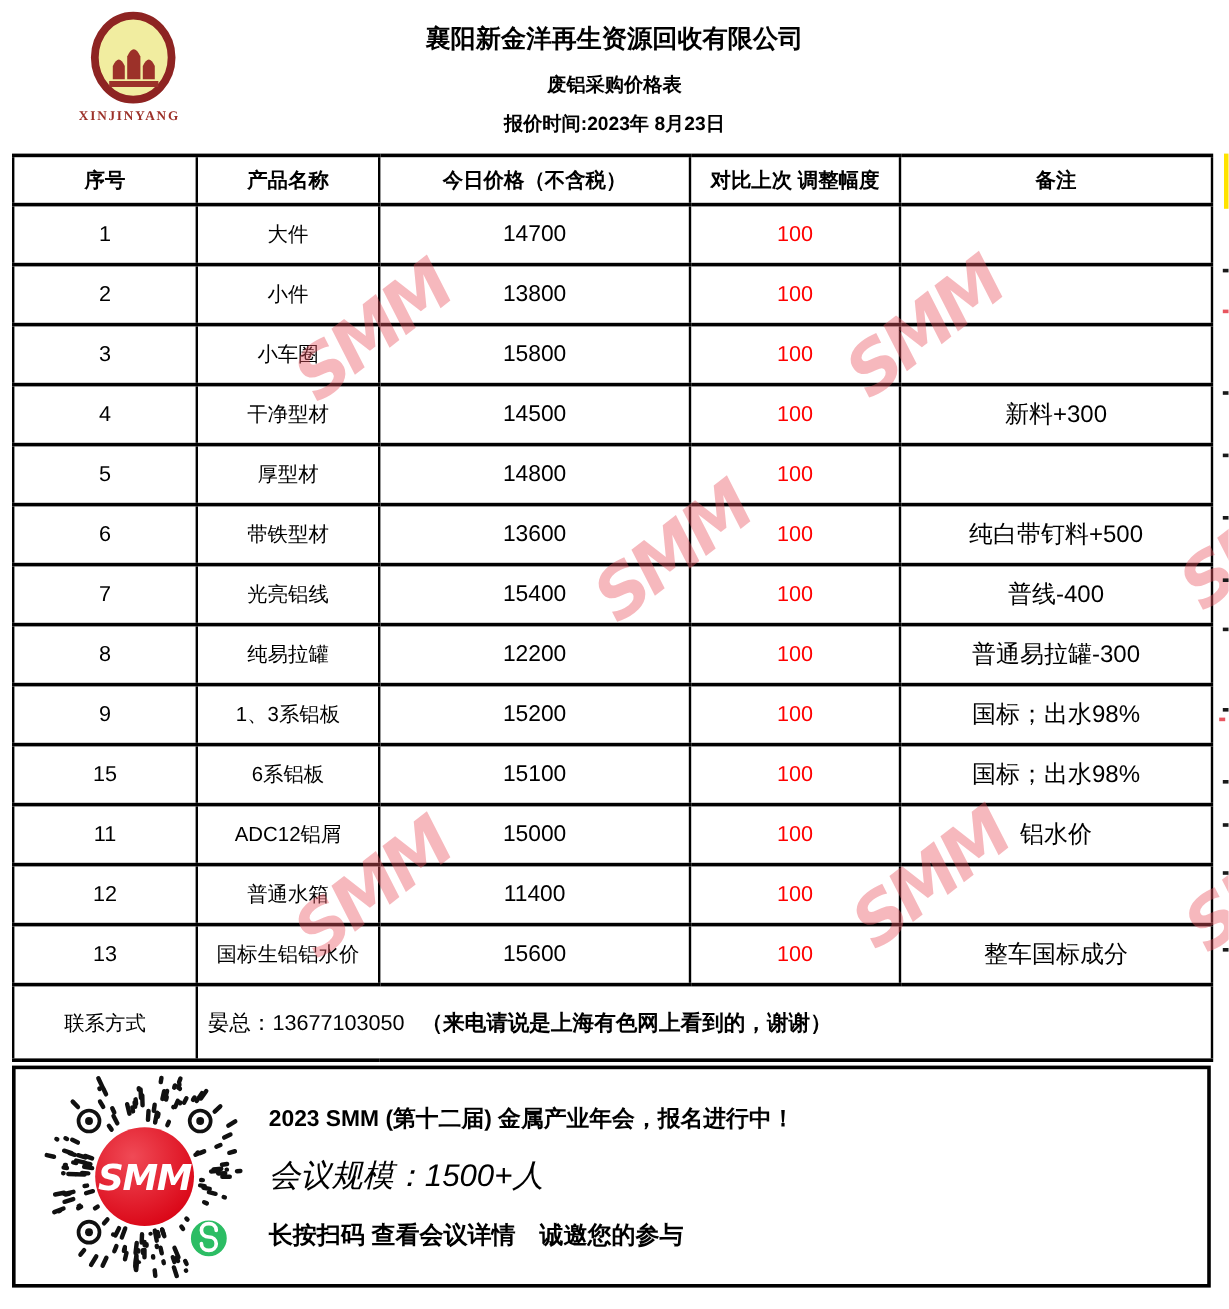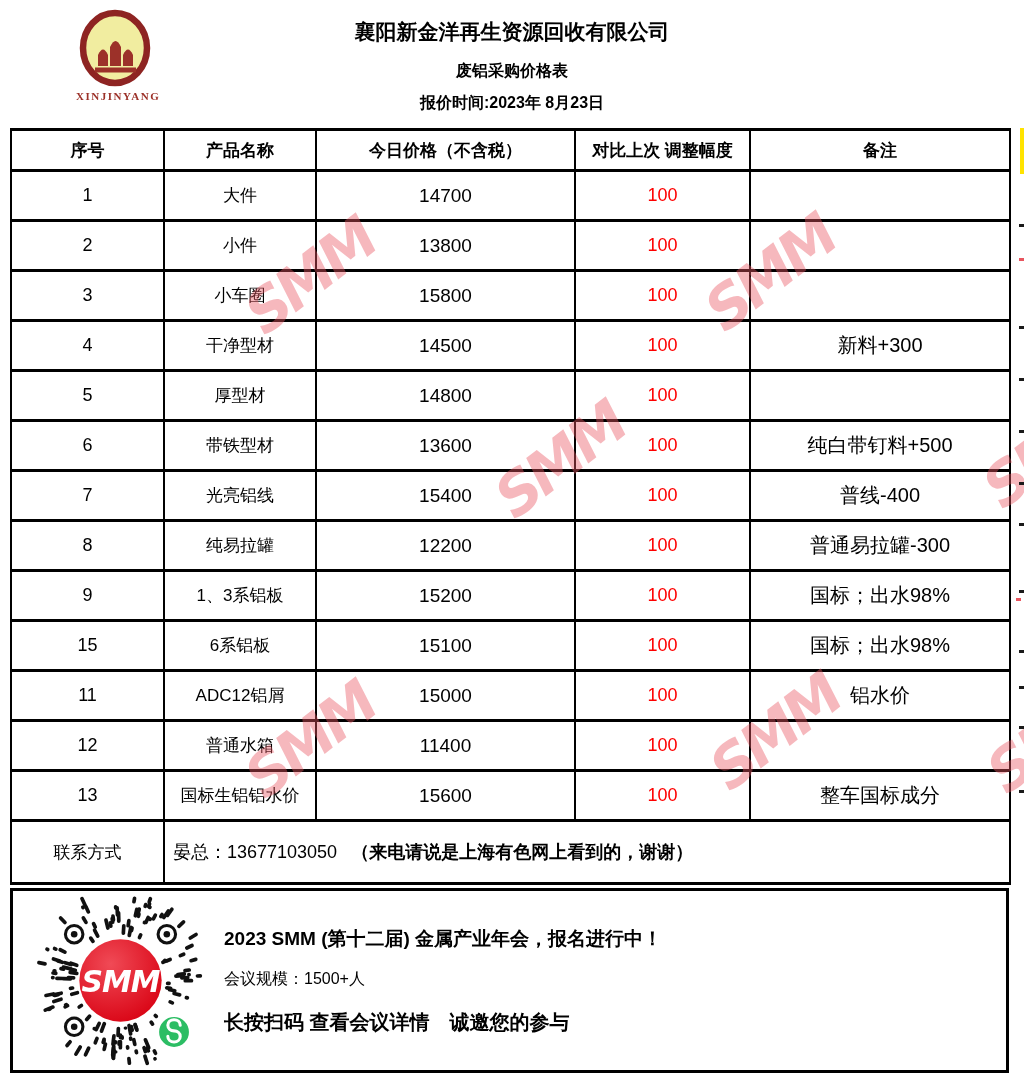--- a/index.html
+++ b/index.html
@@ -1,21 +1,21 @@
 <!DOCTYPE html>
 <html><head>
 <meta charset="utf-8">
 <style>
   html,body{margin:0;padding:0;background:#fff;}
   .page{position:relative;width:1024px;height:1091px;background:#fff;overflow:hidden;
         font-family:"Liberation Sans","DejaVu Sans",sans-serif;color:#000;}
 
   
   .doc-header{position:absolute;left:0;top:0;width:100%;height:128px;}
-  .logo{position:absolute;left:76px;top:8px;width:90px;text-align:left;}
+  .logo{position:absolute;left:60px;top:8px;width:90px;text-align:right;}
   .logo-caption{margin-top:-2px;font-family:"Liberation Serif","DejaVu Serif",serif;
                 font-size:11px;font-weight:bold;color:#9c3129;letter-spacing:1.5px;}
   .company{position:absolute;left:0;top:18px;width:100%;text-align:center;
            font-size:21px;font-weight:bold;}
   .subtitle{position:absolute;left:0;top:61px;width:100%;text-align:center;
             font-size:16px;font-weight:bold;}
   .dateline{position:absolute;left:0;top:93px;width:100%;text-align:center;
             font-size:16px;font-weight:bold;}
 
   
@@ -48,21 +48,21 @@
   .frag{position:absolute;left:1019px;width:5px;height:3px;background:#1a1a1a;}
   .frag.red{background:#e8555f;}
 
   
   .banner{position:absolute;left:10px;top:888px;width:999px;height:185px;
           border:3px solid #000;box-sizing:border-box;display:flex;
           align-items:center;}
   .qr{margin-left:20px;flex:0 0 auto;}
   .banner-text{margin-left:16px;}
   .banner-title{font-size:19px;font-weight:bold;}
-  .banner-scale{font-size:16px;margin-top:17px;}
+  .banner-scale{font-size:26px;margin-top:17px;font-style:italic;}
   .banner-cta{font-size:20px;font-weight:bold;margin-top:19px;}
 </style>
 </head>
 <body>
 
 <div class="page">
 
   <div class="doc-header">
     <div class="logo">
       <svg width="78" height="80" viewBox="0 0 78 80">

